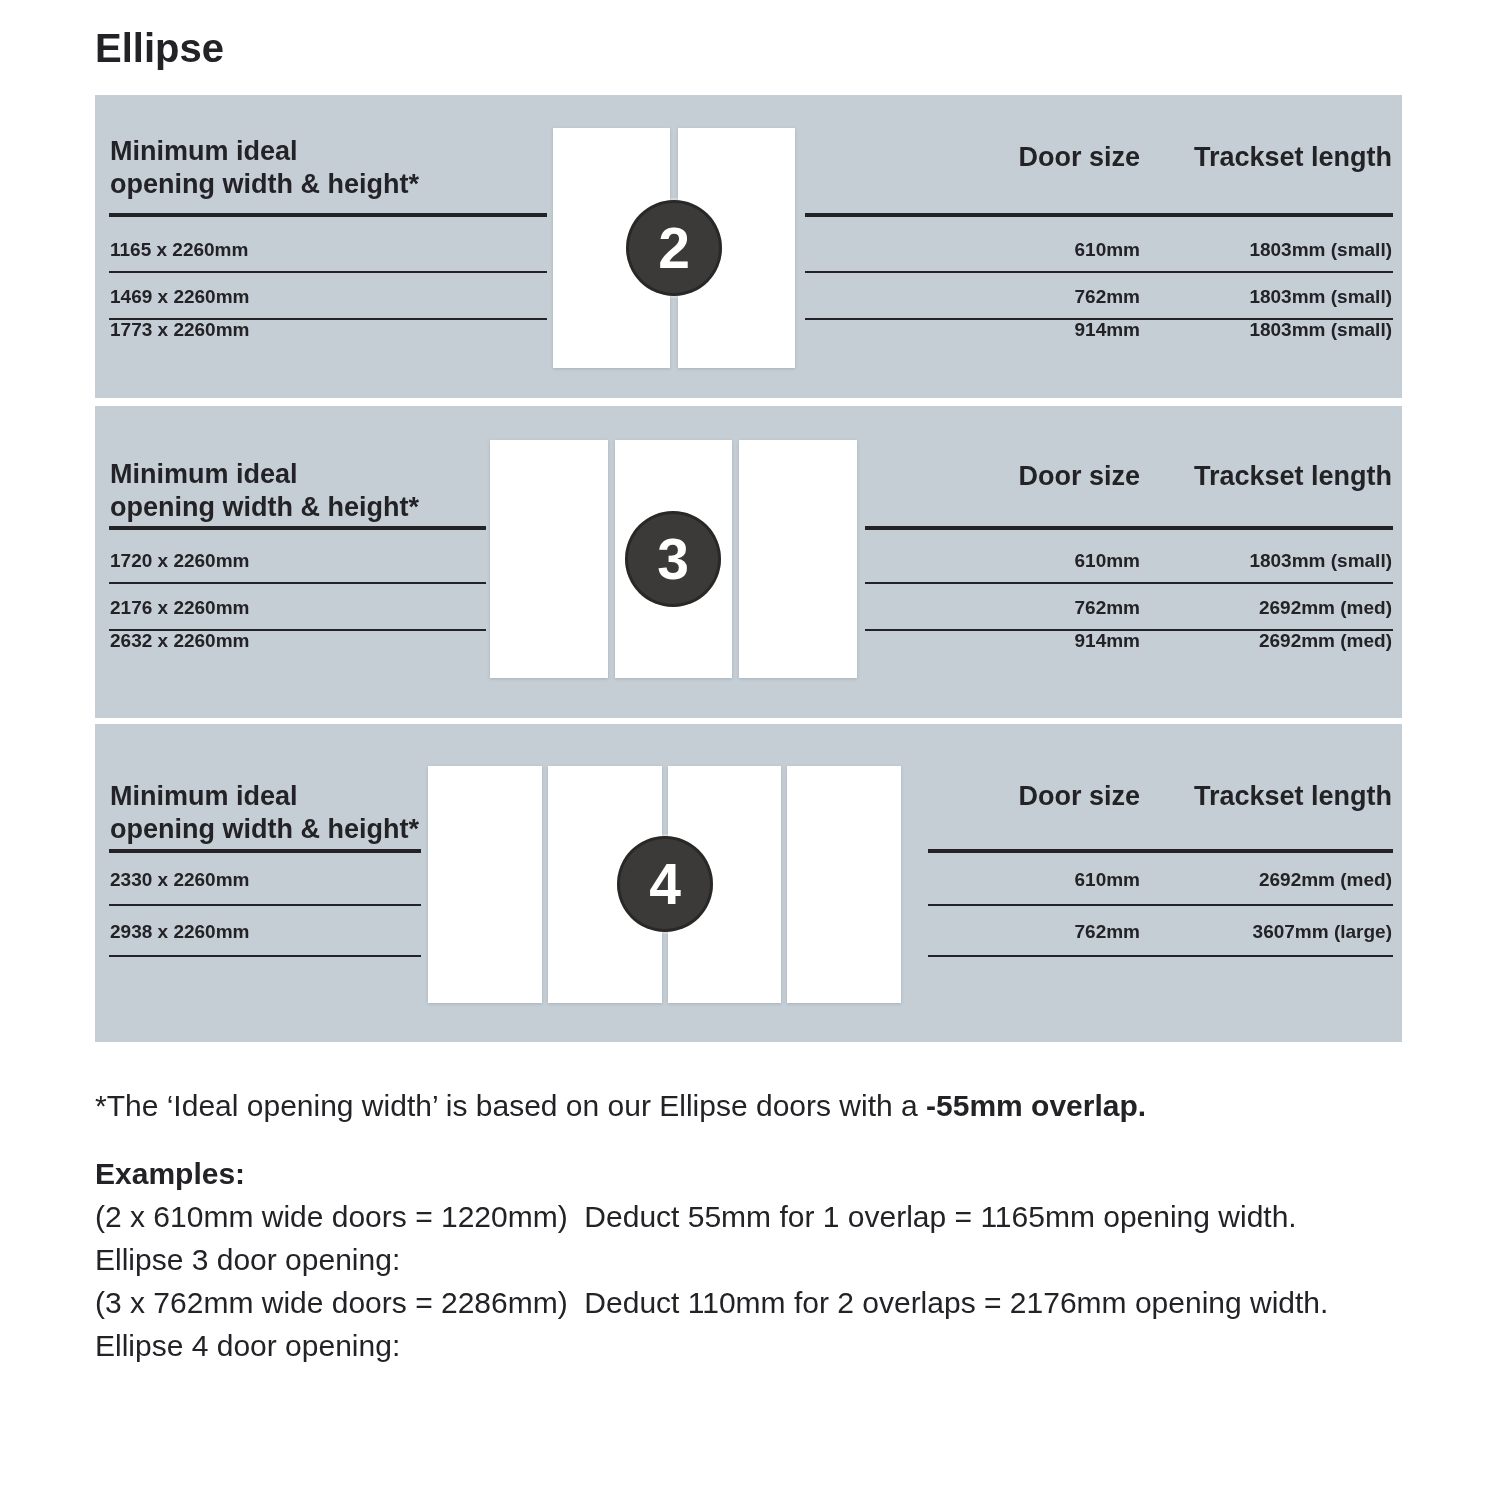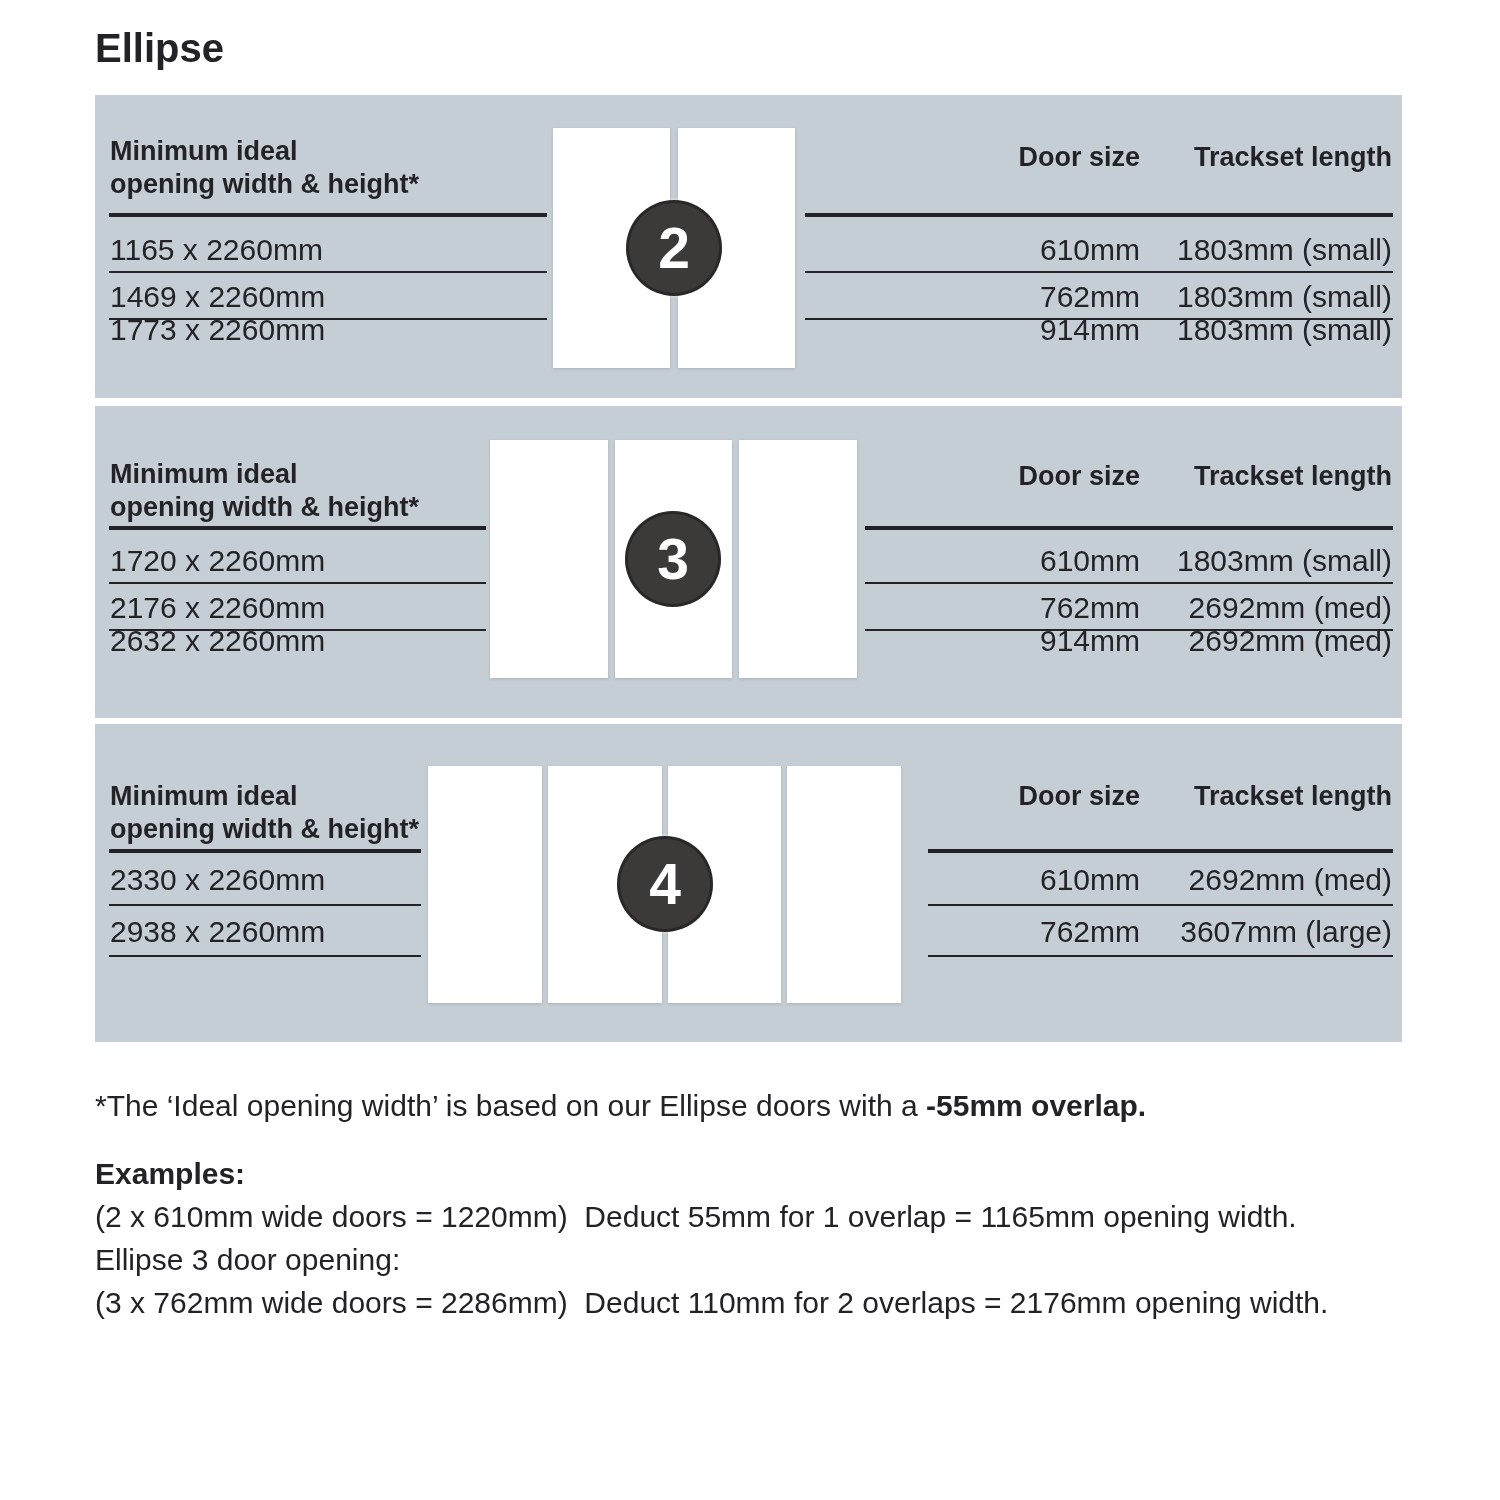--- a/index.html
+++ b/index.html
@@ -23,21 +23,21 @@
   .thick{height:4px;} .thin{height:2px;}
 
   #s1 .lrule{left:14px;width:438px;} #s1 .rrule{left:710px;width:588px;}
   #s2 .lrule{left:14px;width:377px;} #s2 .rrule{left:770px;width:528px;}
   #s3 .lrule{left:14px;width:312px;} #s3 .rrule{left:833px;width:465px;}
 
   #s1 .rule-h{top:118px;} #s2 .rule-h{top:120px;} #s3 .rule-h{top:125px;}
   #s1 .rule-a,#s2 .rule-a{top:176px;} #s1 .rule-b,#s2 .rule-b{top:223px;}
   #s3 .rule-a{top:180px;} #s3 .rule-b{top:231px;}
 
-  .rowtxt{position:absolute;font-size:30px;font-weight:normal;line-height:29px;white-space:nowrap;}
+  .rowtxt{position:absolute;font-size:19px;font-weight:bold;line-height:29px;white-space:nowrap;}
   .rleft{left:15px;}
   .rdoor{right:262px;text-align:right;}
   .rtrack{right:10px;text-align:right;}
   #s1 .row1,#s2 .row1{top:140px;} #s1 .row2,#s2 .row2{top:187px;text-align:right;} #s1 .row3,#s2 .row3{top:220px;}
   #s3 .row1{top:141px;} #s3 .row2{top:193px;}
 
   .doors{position:absolute;display:flex;}
   #s1 .doors{left:458px;top:33px;width:242px;height:240px;gap:8px;}
   #s2 .doors{left:395px;top:34px;width:367px;height:238px;gap:7px;}
   #s3 .doors{left:333px;top:42px;width:473px;height:237px;gap:6px;}
@@ -160,15 +160,16 @@
     <div class="badge">4</div>
   </div>
 
   <div class="footnote"><span>*The ‘Ideal opening width’ is based on our Ellipse doors with a </span><b>-55mm overlap.</b></div>
 
   <div class="examples">
     <div class="ex-line ex-head">Examples:</div>
     <div class="ex-line">(2 x 610mm wide doors = 1220mm)  Deduct 55mm for 1 overlap = 1165mm opening width.</div>
     <div class="ex-line">Ellipse 3 door opening:</div>
     <div class="ex-line">(3 x 762mm wide doors = 2286mm)  Deduct 110mm for 2 overlaps = 2176mm opening width.</div>
+    <div class="ex-line">Ellipse 4 door opening:</div>
   </div>
 
 </div>
 
 </body></html>

